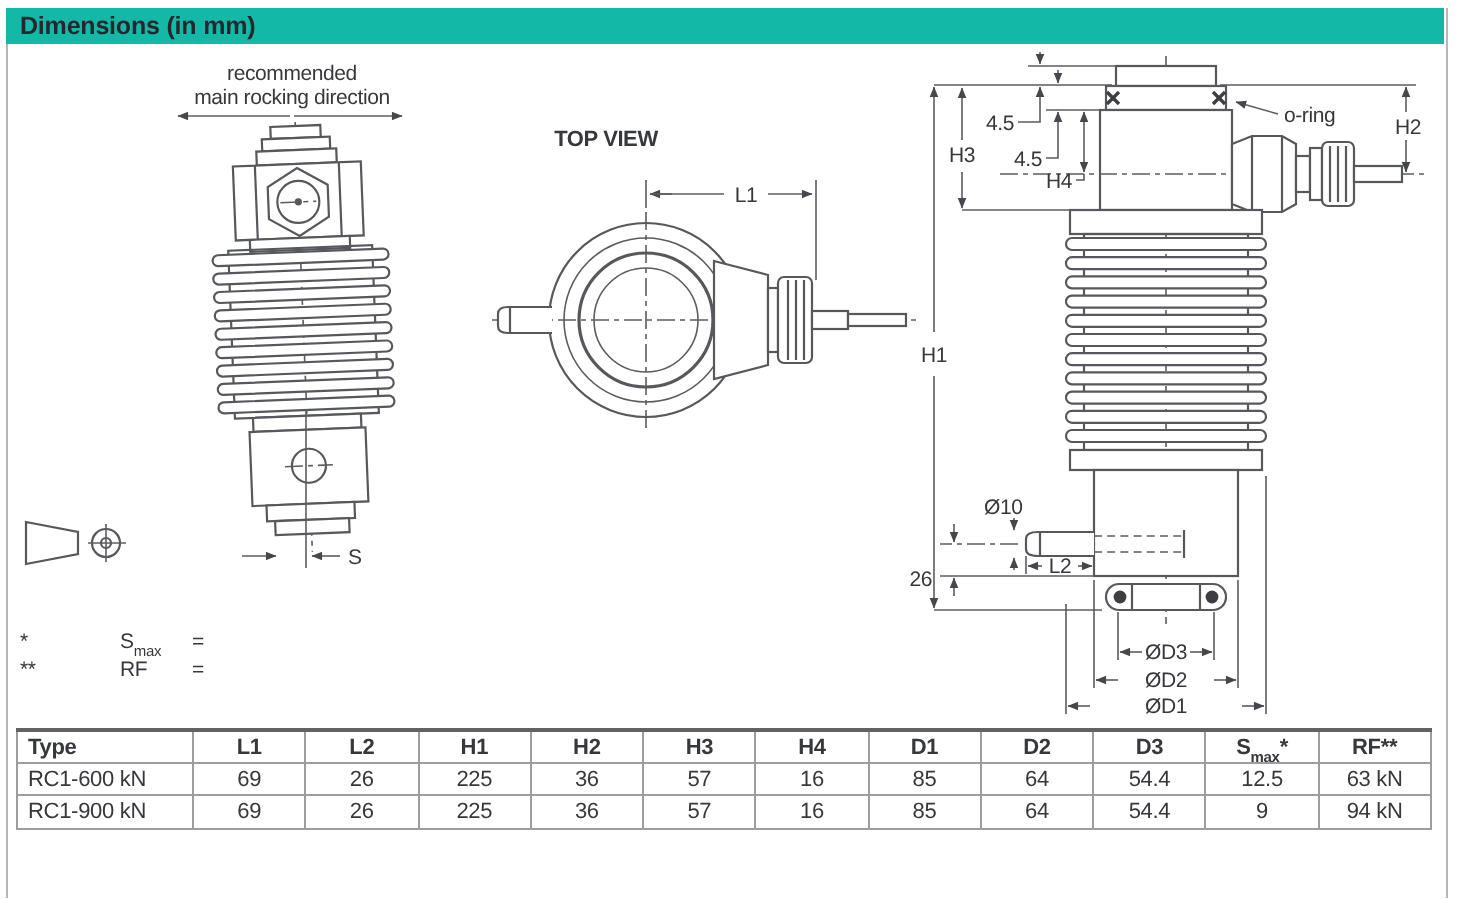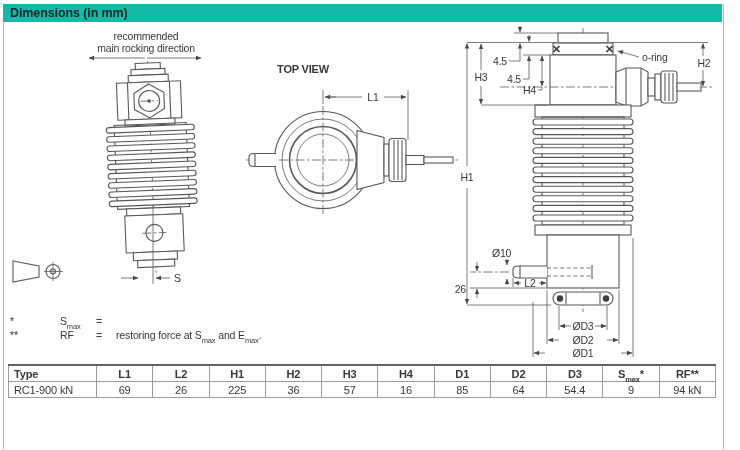--- a/index.html
+++ b/index.html
@@ -246,21 +246,20 @@
   <div id="foot">
     <div class="row">
       <span class="sym">*</span>
       <span class="term"><span>S</span><sub>max</sub></span>
       <span class="eq">=</span>
     </div>
     <div class="row">
       <span class="sym">**</span>
       <span class="term">RF</span>
       <span class="eq">=</span>
-      <span class="txt"><span>restoring force at </span><span>S</span><sub>max</sub><span> and </span><span>E</span><sub>max</sub><span>.</span></span>
     </div>
   </div>
 
   <div id="spec">
     <table>
       <colgroup>
         <col style="width:88px">
           <col>
           <col>
           <col>
@@ -284,20 +283,34 @@
           <th>H4</th>
           <th>D1</th>
           <th>D2</th>
           <th>D3</th>
           <th><span>S</span><sub>max</sub><span>*</span></th>
           <th>RF**</th>
         </tr>
       </thead>
       <tbody>
         <tr>
+          <td class="c0">RC1-600 kN</td>
+          <td>69</td>
+          <td>26</td>
+          <td>225</td>
+          <td>36</td>
+          <td>57</td>
+          <td>16</td>
+          <td>85</td>
+          <td>64</td>
+          <td>54.4</td>
+          <td>12.5</td>
+          <td>63 kN</td>
+        </tr>
+        <tr>
           <td class="c0">RC1-900 kN</td>
           <td>69</td>
           <td>26</td>
           <td>225</td>
           <td>36</td>
           <td>57</td>
           <td>16</td>
           <td>85</td>
           <td>64</td>
           <td>54.4</td>

